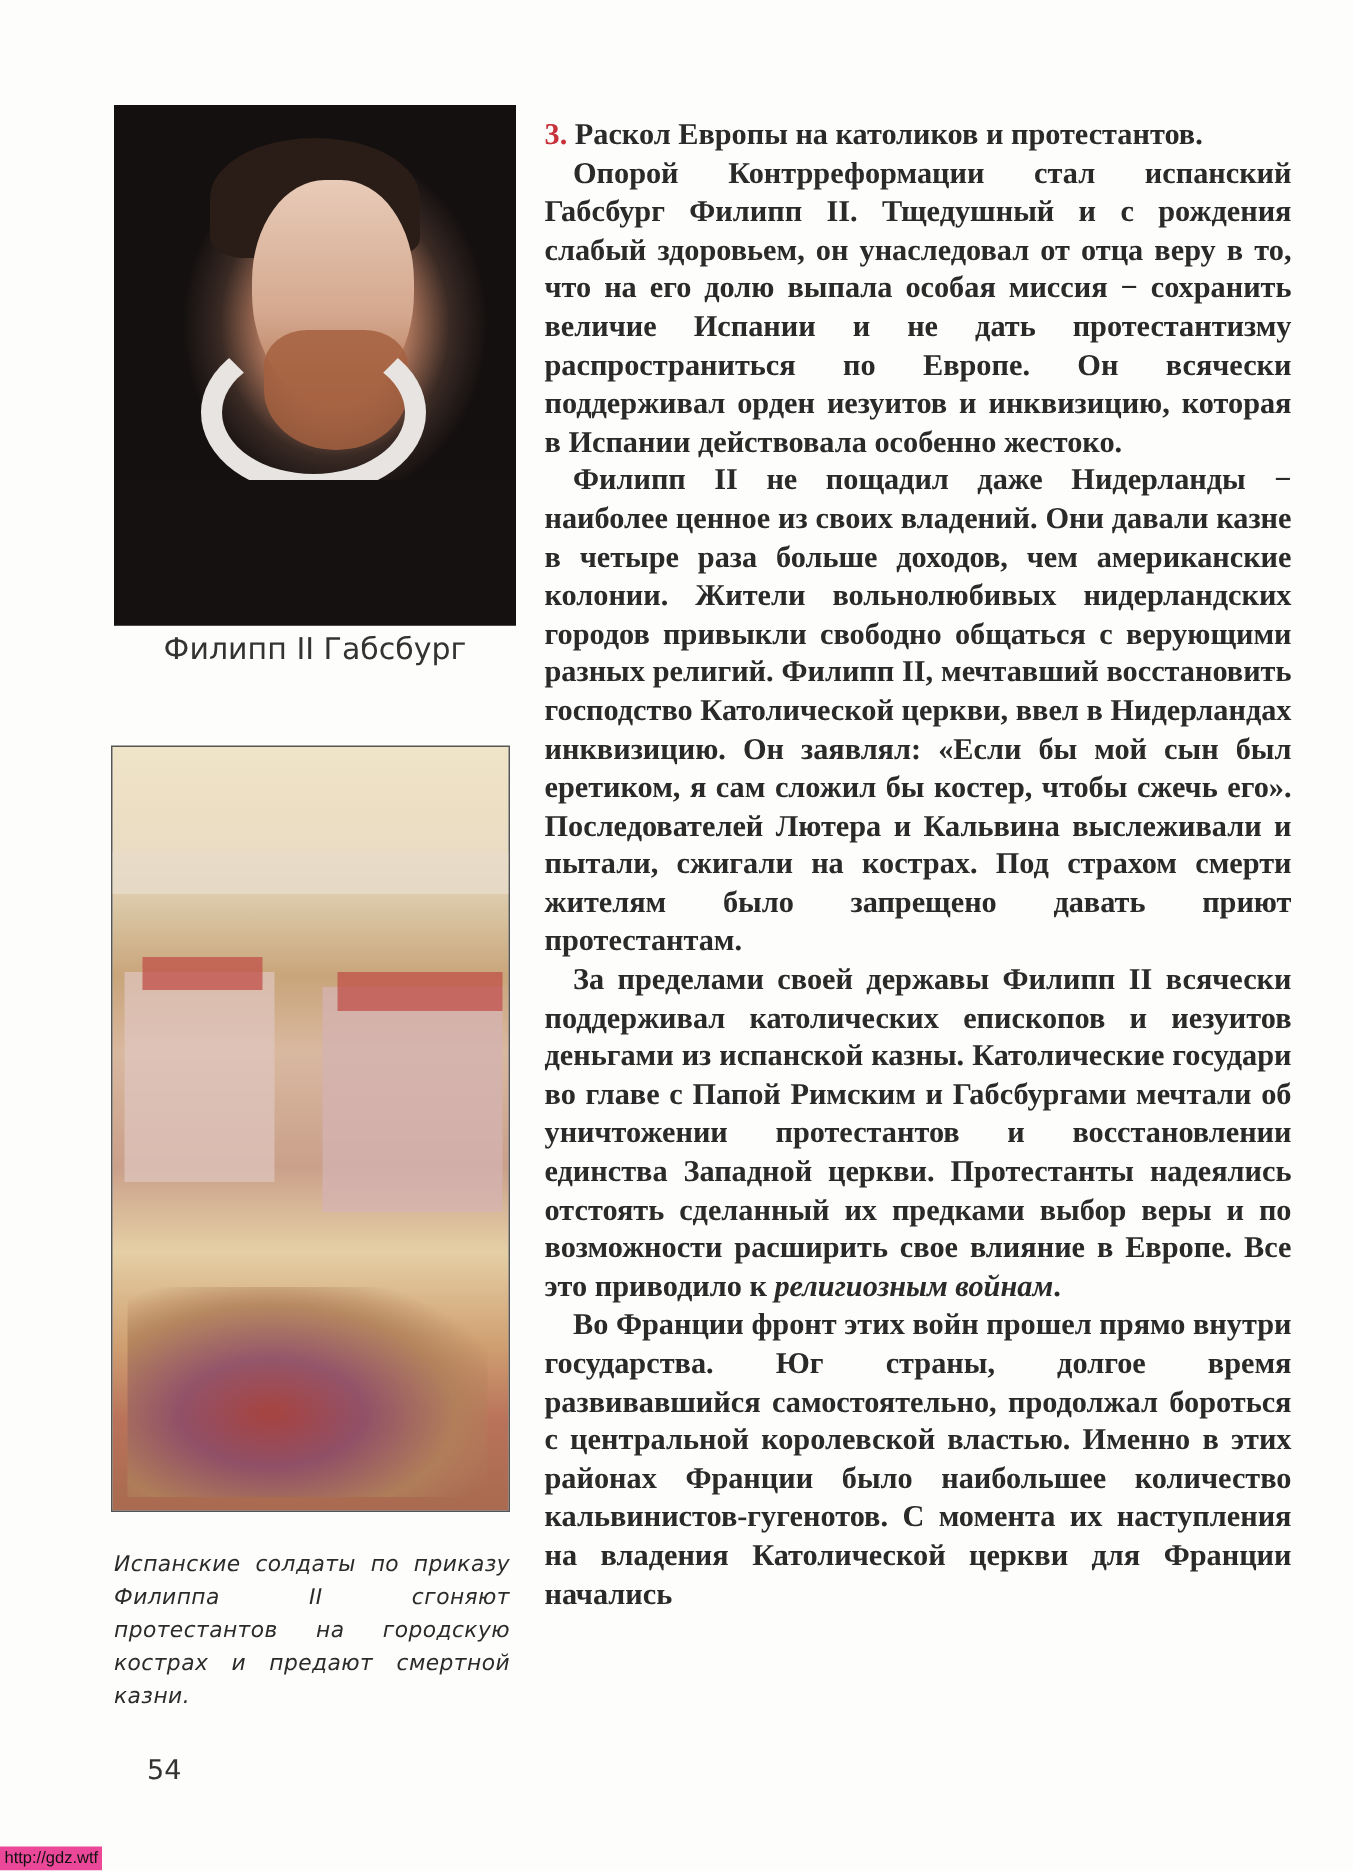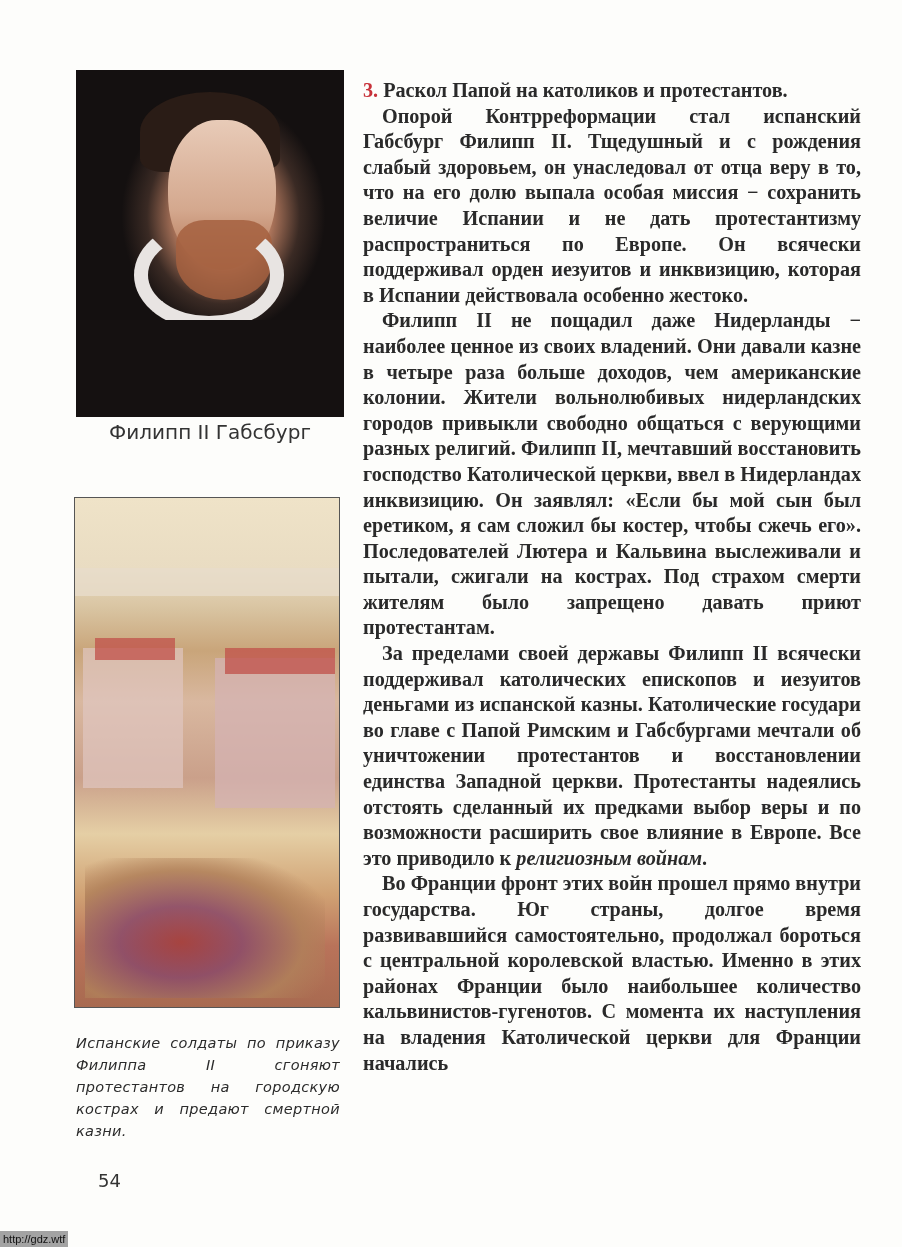--- a/index.html
+++ b/index.html
@@ -50,21 +50,21 @@
     .caption-scene {
       position: absolute; left: 76px; top: 1032px; width: 264px;
       font-family: "DejaVu Sans", sans-serif; font-style: italic; font-size: 14.5px; line-height: 22px;
       color: #2b2b2b; text-align: justify; text-align-last: left; letter-spacing: .3px;
     }
     .page-num {
       position: absolute; left: 98px; top: 1170px; font-family: "DejaVu Sans", sans-serif; font-size: 18px; color: #333;
     }
     .watermark {
       position: absolute; left: 0; top: 1231px; height: 16px; padding: 0 3px;
-      background: #a3a3a3; font-family: "Liberation Sans", sans-serif; font-size: 11px; line-height: 16px; color: #111;
+      background: #ec4899; font-family: "Liberation Sans", sans-serif; font-size: 11px; line-height: 16px; color: #111;
     }
     .text-col {
       position: absolute; left: 363px; top: 78px; width: 498px;
       font-family: "Liberation Serif", serif; font-size: 20.2px; line-height: 25.6px; color: #2a2a2a;
     }
     .heading { font-weight: bold; margin: 0; text-align: justify; }
     .heading .num { color: #c8323a; }
     .para { margin: 0; text-indent: 19px; text-align: justify; font-weight: bold; }
     .para em { font-style: italic; }
   </style>
@@ -86,21 +86,21 @@
   <div class="town-r"></div>
   <div class="roof" style="left:20px;top:140px;width:80px;height:22px;"></div>
   <div class="roof" style="left:150px;top:150px;width:110px;height:26px;"></div>
   <div class="crowd"></div>
 </div>
 <div class="caption-scene">Испанские солдаты по приказу Филиппа II сгоняют протестантов на городскую кострах и предают смертной казни.</div>
 
 <div class="text-col">
   <p class="heading">
     <span class="num">3.</span>
-    <span>Раскол Папой на католиков и протестантов.</span>
+    <span>Раскол Европы на католиков и протестантов.</span>
   </p>
   <p class="para">Опорой Контрреформации стал испанский Габсбург Филипп II. Тщедушный и с рождения слабый здоровьем, он унаследовал от отца веру в то, что на его долю выпала особая миссия − сохранить величие Испании и не дать протестантизму распространиться по Европе. Он всячески поддерживал орден иезуитов и инквизицию, которая в Испании действовала особенно жестоко.</p>
   <p class="para">Филипп II не пощадил даже Нидерланды − наиболее ценное из своих владений. Они давали казне в четыре раза больше доходов, чем американские колонии. Жители вольнолюбивых нидерландских городов привыкли свободно общаться с верующими разных религий. Филипп II, мечтавший восстановить господство Католической церкви, ввел в Нидерландах инквизицию. Он заявлял: «Если бы мой сын был еретиком, я сам сложил бы костер, чтобы сжечь его». Последователей Лютера и Кальвина выслеживали и пытали, сжигали на кострах. Под страхом смерти жителям было запрещено давать приют протестантам.</p>
   <p class="para"><span>За пределами своей державы Филипп II всячески поддерживал католических епископов и иезуитов деньгами из испанской казны. Католические государи во главе с Папой Римским и Габсбургами мечтали об уничтожении протестантов и восстановлении единства Западной церкви. Протестанты надеялись отстоять сделанный их предками выбор веры и по возможности расширить свое влияние в Европе. Все это приводило к </span><em>религиозным войнам</em><span>.</span></p>
   <p class="para">Во Франции фронт этих войн прошел прямо внутри государства. Юг страны, долгое время развивавшийся самостоятельно, продолжал бороться с центральной королевской властью. Именно в этих районах Франции было наибольшее количество кальвинистов-гугенотов. С момента их наступления на владения Католической церкви для Франции начались</p>
 </div>
 
 <div class="page-num">54</div>
 <div class="watermark">http://gdz.wtf</div>
 

